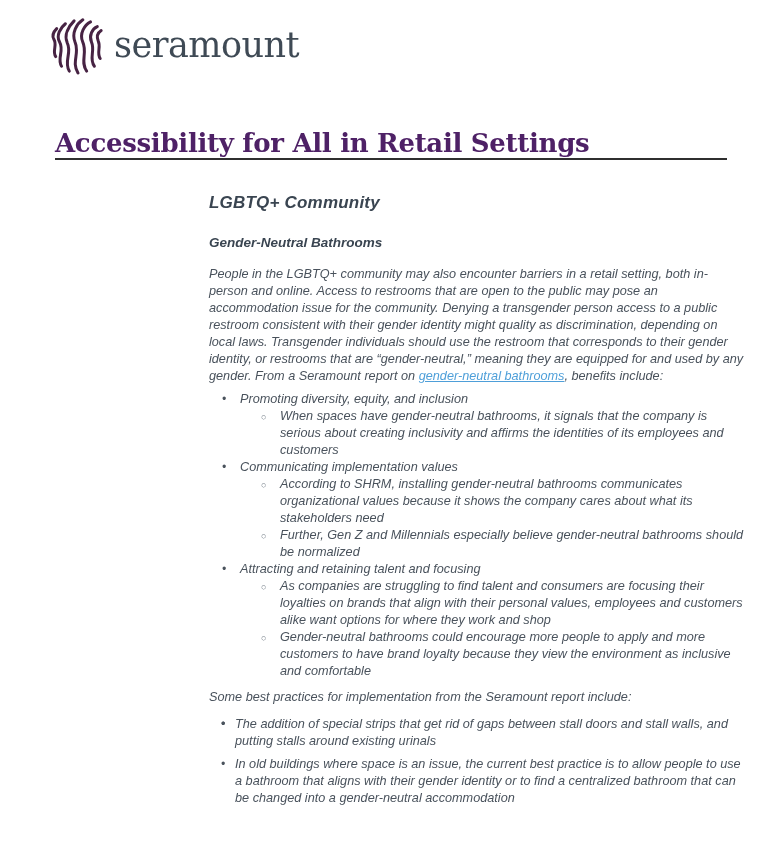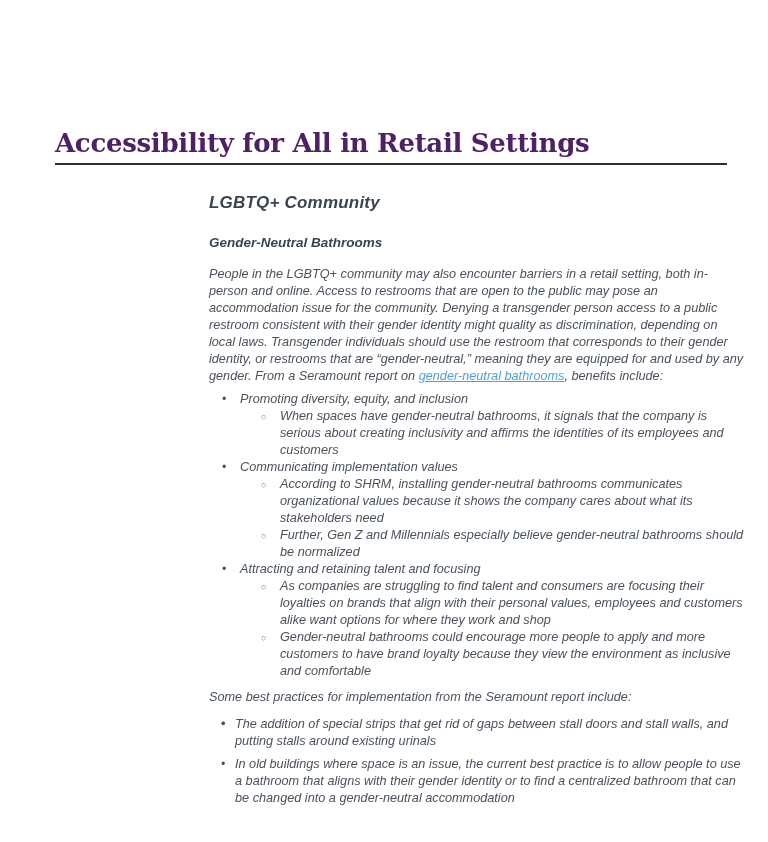--- a/index.html
+++ b/index.html
@@ -27,21 +27,20 @@
   .title {
     position: absolute; left: 55px; top: 128px;
     width: 672px;
     margin: 0;
     font-family: "DejaVu Serif", serif;
     font-weight: bold;
     font-size: 26px; line-height: 30px;
     color: #4e2166;
     letter-spacing: -0.3px;
     border-bottom: 2px solid #2f2f2f;
-    padding-bottom: 5px;
   }
 
   
   .content {
     position: absolute; left: 209px; top: 192px;
     width: 536px;
     color: #49525c;
     font-size: 12.7px; line-height: 17px; font-style: italic;
   }
   .content h2 {
@@ -80,20 +79,36 @@
   ul.practices > li > .marker1 {
     position: absolute; left: 12px; top: 0;
     font-size: 12px; color: #49525c;
   }
 </style>
 </head>
 <body>
 
 <div class="page">
 
+  <header class="logo">
+    <span class="logo-icon">
+      <svg width="58" height="60" viewBox="0 0 60 62" xmlns="http://www.w3.org/2000/svg">
+        <g fill="none" stroke="#472343" stroke-width="3.1" stroke-linecap="round">
+          <path d="M8,43 C4,37 10,31 6,25 C4,21 6,17 9,14"></path>
+          <path d="M14,53 C9,45 17,37 12,28 C8,21 13,13 18,9"></path>
+          <path d="M22,58 C16,48 25,39 20,29 C16,20 22,11 27,6"></path>
+          <path d="M31,60 C24,49 33,39 28,28 C24,18 30,9 36,5"></path>
+          <path d="M40,58 C33,48 41,39 36,28 C32,19 38,10 44,7"></path>
+          <path d="M48,53 C42,45 49,37 45,28 C42,21 46,14 51,12"></path>
+          <path d="M54,45 C50,39 55,33 52,27 C50,22 52,18 55,16"></path>
+        </g>
+      </svg>
+    </span>
+    <span class="logo-text">seramount</span>
+  </header>
 
   <h1 class="title">Accessibility for All in Retail Settings</h1>
 
   <main class="content">
 
     <h2>LGBTQ+ Community</h2>
 
     <h3>Gender-Neutral Bathrooms</h3>
 
     <p><span>People in the LGBTQ+ community may also encounter barriers in a retail setting, both in-person and online. Access to restrooms that are open to the public may pose an accommodation issue for the community. Denying a transgender person access to a public restroom consistent with their gender identity might quality as discrimination, depending on local laws. Transgender individuals should use the restroom that corresponds to their gender identity, or restrooms that are “gender-neutral,” meaning they are equipped for and used by any gender. From a Seramount report on </span><a href="#" class="doc-link">gender-neutral bathrooms</a><span>, benefits include:</span></p>

